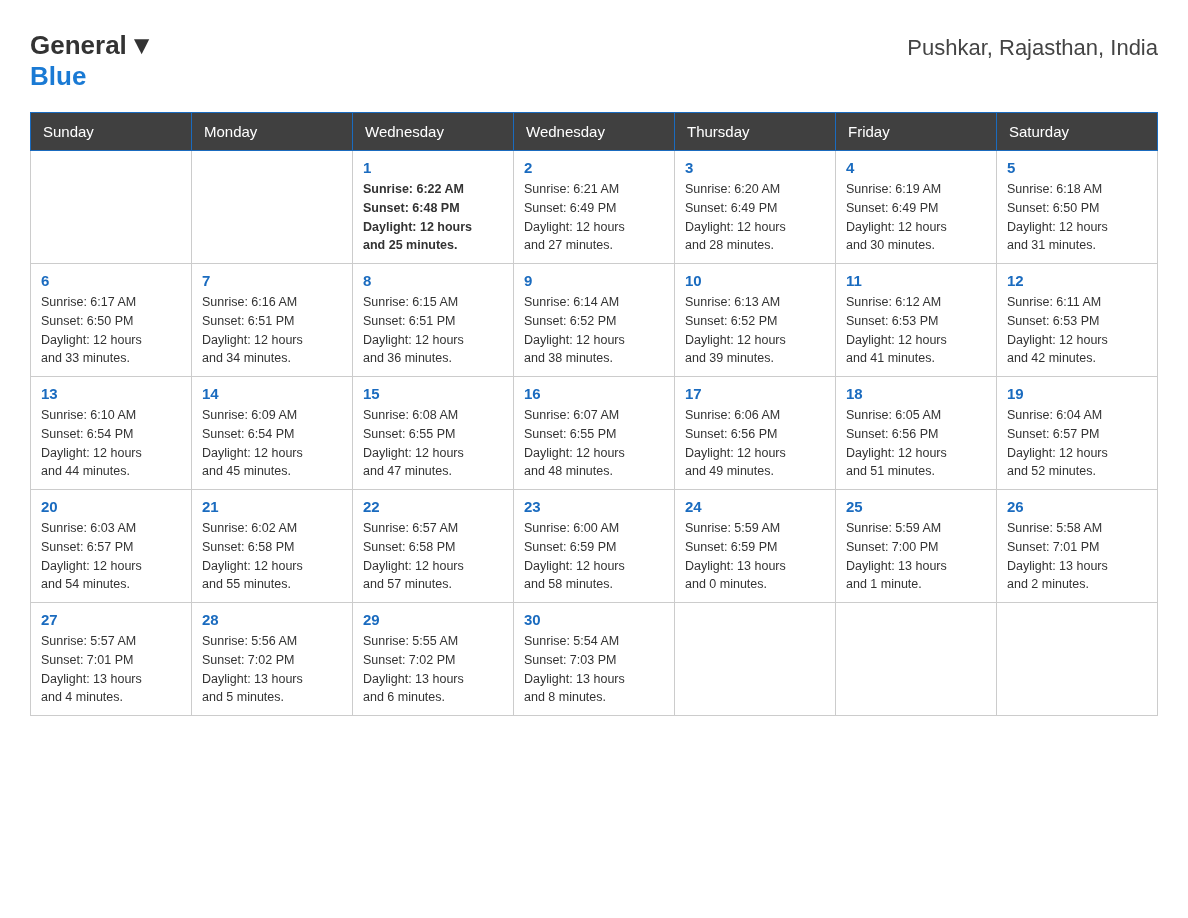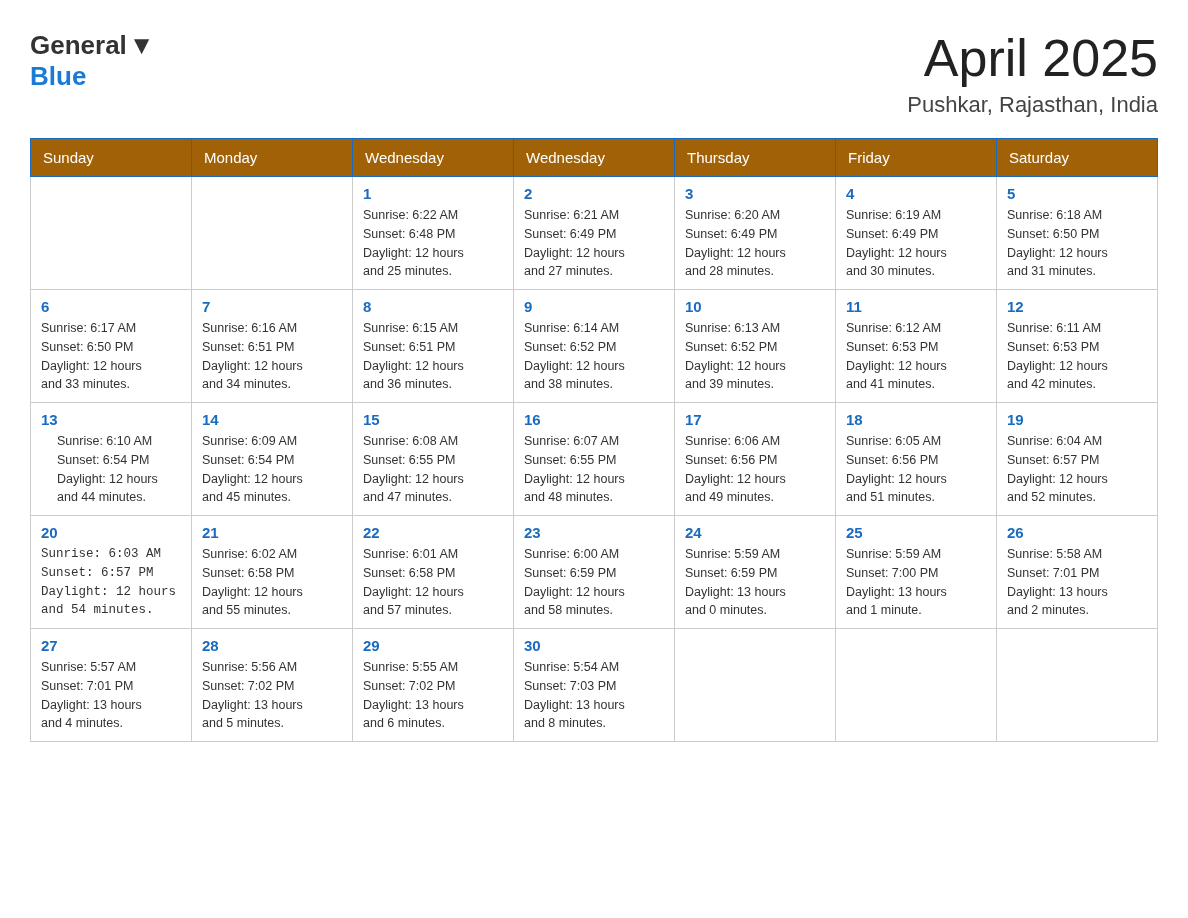--- a/index.html
+++ b/index.html
@@ -35,21 +35,21 @@
       font-weight: normal;
       color: #444;
       margin-top: 5px;
     }
     .calendar {
       width: 100%;
       border-collapse: collapse;
       border: 1px solid #bbb;
     }
     .calendar th {
-      background-color: #a16207;
+      background-color: #404040;
       color: #fff;
       padding: 10px 12px;
       font-size: 15px;
       font-weight: normal;
       text-align: left;
       border: 1px solid #1a6bbf;
     }
     .calendar td {
       vertical-align: top;
       padding: 8px 10px;
@@ -101,21 +101,20 @@
 
 <div class="header">
   <div class="logo">
     <div class="logo-wrapper">
       <span class="logo-name">
         General<span class="logo-icon">▼</span><br><span class="blue-part">Blue</span>
       </span>
     </div>
   </div>
   <div class="title-section">
-    <h1>April 2025</h1>
     <h2>Pushkar, Rajasthan, India</h2>
   </div>
 </div>
 
 <table class="calendar">
   <thead>
     <tr>
     <th>Sunday</th>
         <th>Monday</th>
         <th>Wednesday</th>
@@ -124,21 +123,21 @@
         <th>Friday</th>
         <th>Saturday</th>
       </tr>
   </thead>
   <tbody id="calendar-body">
   <tr>
         <td class="empty-cell"></td>
         <td class="empty-cell"></td>
         <td>
           <span class="day-num">1</span>
-          <div class="day-info" style="white-space: pre-line;">Sunrise: 6:22 AM
+          <div class="day-info" style="white-space: pre-line; font-weight: bold;">Sunrise: 6:22 AM
 Sunset: 6:48 PM
 Daylight: 12 hours
 and 25 minutes.</div>
         </td>
         <td>
           <span class="day-num">2</span>
           <div class="day-info" style="white-space: pre-line;">Sunrise: 6:21 AM
 Sunset: 6:49 PM
 Daylight: 12 hours
 and 27 minutes.</div>
@@ -212,21 +211,21 @@
           <span class="day-num">12</span>
           <div class="day-info" style="white-space: pre-line;">Sunrise: 6:11 AM
 Sunset: 6:53 PM
 Daylight: 12 hours
 and 42 minutes.</div>
         </td>
       </tr>
       <tr>
         <td>
           <span class="day-num">13</span>
-          <div class="day-info" style="white-space: pre-line; margin-left: 16px;">Sunrise: 6:10 AM
+          <div class="day-info" style="white-space: pre-line;">Sunrise: 6:10 AM
 Sunset: 6:54 PM
 Daylight: 12 hours
 and 44 minutes.</div>
         </td>
         <td>
           <span class="day-num">14</span>
           <div class="day-info" style="white-space: pre-line;">Sunrise: 6:09 AM
 Sunset: 6:54 PM
 Daylight: 12 hours
 and 45 minutes.</div>
@@ -263,35 +262,35 @@
           <span class="day-num">19</span>
           <div class="day-info" style="white-space: pre-line;">Sunrise: 6:04 AM
 Sunset: 6:57 PM
 Daylight: 12 hours
 and 52 minutes.</div>
         </td>
       </tr>
       <tr>
         <td>
           <span class="day-num">20</span>
-          <div class="day-info" style="white-space: pre-line; font-family: Liberation Mono, monospace;">Sunrise: 6:03 AM
+          <div class="day-info" style="white-space: pre-line;">Sunrise: 6:03 AM
 Sunset: 6:57 PM
 Daylight: 12 hours
 and 54 minutes.</div>
         </td>
         <td>
           <span class="day-num">21</span>
           <div class="day-info" style="white-space: pre-line;">Sunrise: 6:02 AM
 Sunset: 6:58 PM
 Daylight: 12 hours
 and 55 minutes.</div>
         </td>
         <td>
           <span class="day-num">22</span>
-          <div class="day-info" style="white-space: pre-line;">Sunrise: 6:01 AM
+          <div class="day-info" style="white-space: pre-line;">Sunrise: 6:57 AM
 Sunset: 6:58 PM
 Daylight: 12 hours
 and 57 minutes.</div>
         </td>
         <td>
           <span class="day-num">23</span>
           <div class="day-info" style="white-space: pre-line;">Sunrise: 6:00 AM
 Sunset: 6:59 PM
 Daylight: 12 hours
 and 58 minutes.</div>

